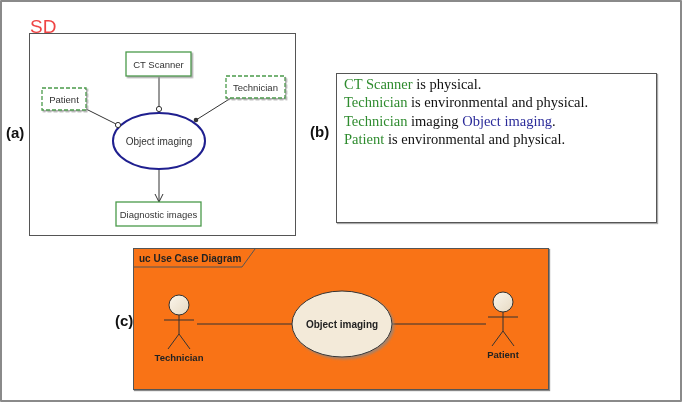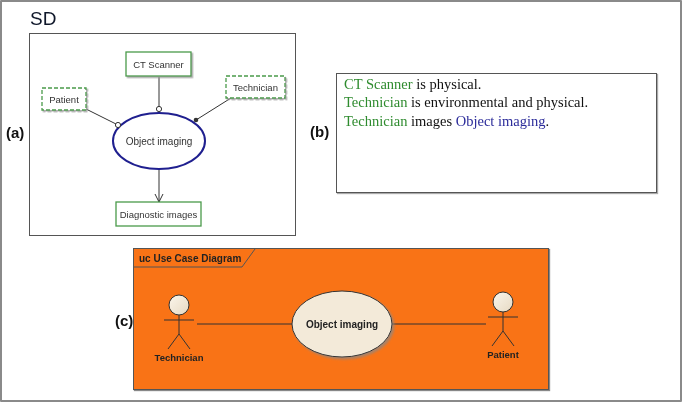--- a/index.html
+++ b/index.html
@@ -1,23 +1,23 @@
 <!DOCTYPE html>
 <html><head>
 <meta charset="utf-8">
 <style>
   html,body{margin:0;padding:0;background:#fff;}
   body{width:682px;height:402px;position:relative;overflow:hidden;font-family:"Liberation Sans",sans-serif;}
   .outer{position:absolute;left:0;top:0;width:678px;height:398px;border:2px solid #8a8a8a;border-radius:1px;}
   .abs{position:absolute;}
-  .sd-title{left:30px;top:8px;font-size:19px;color:#0f172a;}
+  .sd-title{left:30px;top:16px;font-size:19px;color:#ef4444;}
   .label{font-weight:bold;font-size:15px;color:#111;}
   .panelA{left:29px;top:33px;width:265px;height:201px;border:1px solid #555;background:#fff;}
   svg text{font-family:"Liberation Sans",sans-serif;}
-  .panelB{left:336px;top:73px;width:321px;height:120px;border:1px solid #555;background:#fff;
+  .panelB{left:336px;top:73px;width:321px;height:150px;border:1px solid #555;background:#fff;
     box-shadow:1px 1px 1px #aaa;font-family:"Liberation Serif",serif;font-size:14.5px;line-height:18.4px;padding:1px 0 0 7px;box-sizing:border-box;color:#111;}
   .panelB .g{color:#2e8b2e;}
   .panelB .b{color:#2b2b9a;}
   .panelC{left:133px;top:248px;width:414px;height:140px;border:1px solid #555;background:#f97316;box-shadow:1px 1px 1px #888;}
 </style>
 </head>
 <body>
 
 <div class="outer"></div>
 
@@ -59,21 +59,22 @@
 
     <rect x="86" y="168" width="85" height="24" fill="#fff" stroke="#4a9a4a" stroke-width="1.3"></rect>
     <text x="128.5" y="184" font-size="9.5" fill="#333" text-anchor="middle">Diagnostic images</text>
   </svg>
 </div>
 
 <div class="abs panelB">
   <div id="sentences">
       <div><span class="g">CT Scanner</span><span> is physical.</span></div>
       <div><span class="g">Technician</span><span> is environmental and physical.</span></div>
-      <div><span class="g">Technician</span><span> images </span><span class="b">Object imaging</span><span>.</span></div>
+      <div><span class="g">Technician</span><span> imaging </span><span class="b">Object imaging</span><span>.</span></div>
+      <div><span class="g">Patient</span><span> is environmental and physical.</span></div>
     </div>
 </div>
 
 <div class="abs panelC">
   <svg width="414" height="140" viewBox="0 0 414 140">
     <defs>
       <linearGradient id="head" x1="0" y1="0" x2="1" y2="1">
         <stop offset="0" stop-color="#fbf6ec"></stop>
         <stop offset="1" stop-color="#e6d9c2"></stop>
       </linearGradient>

